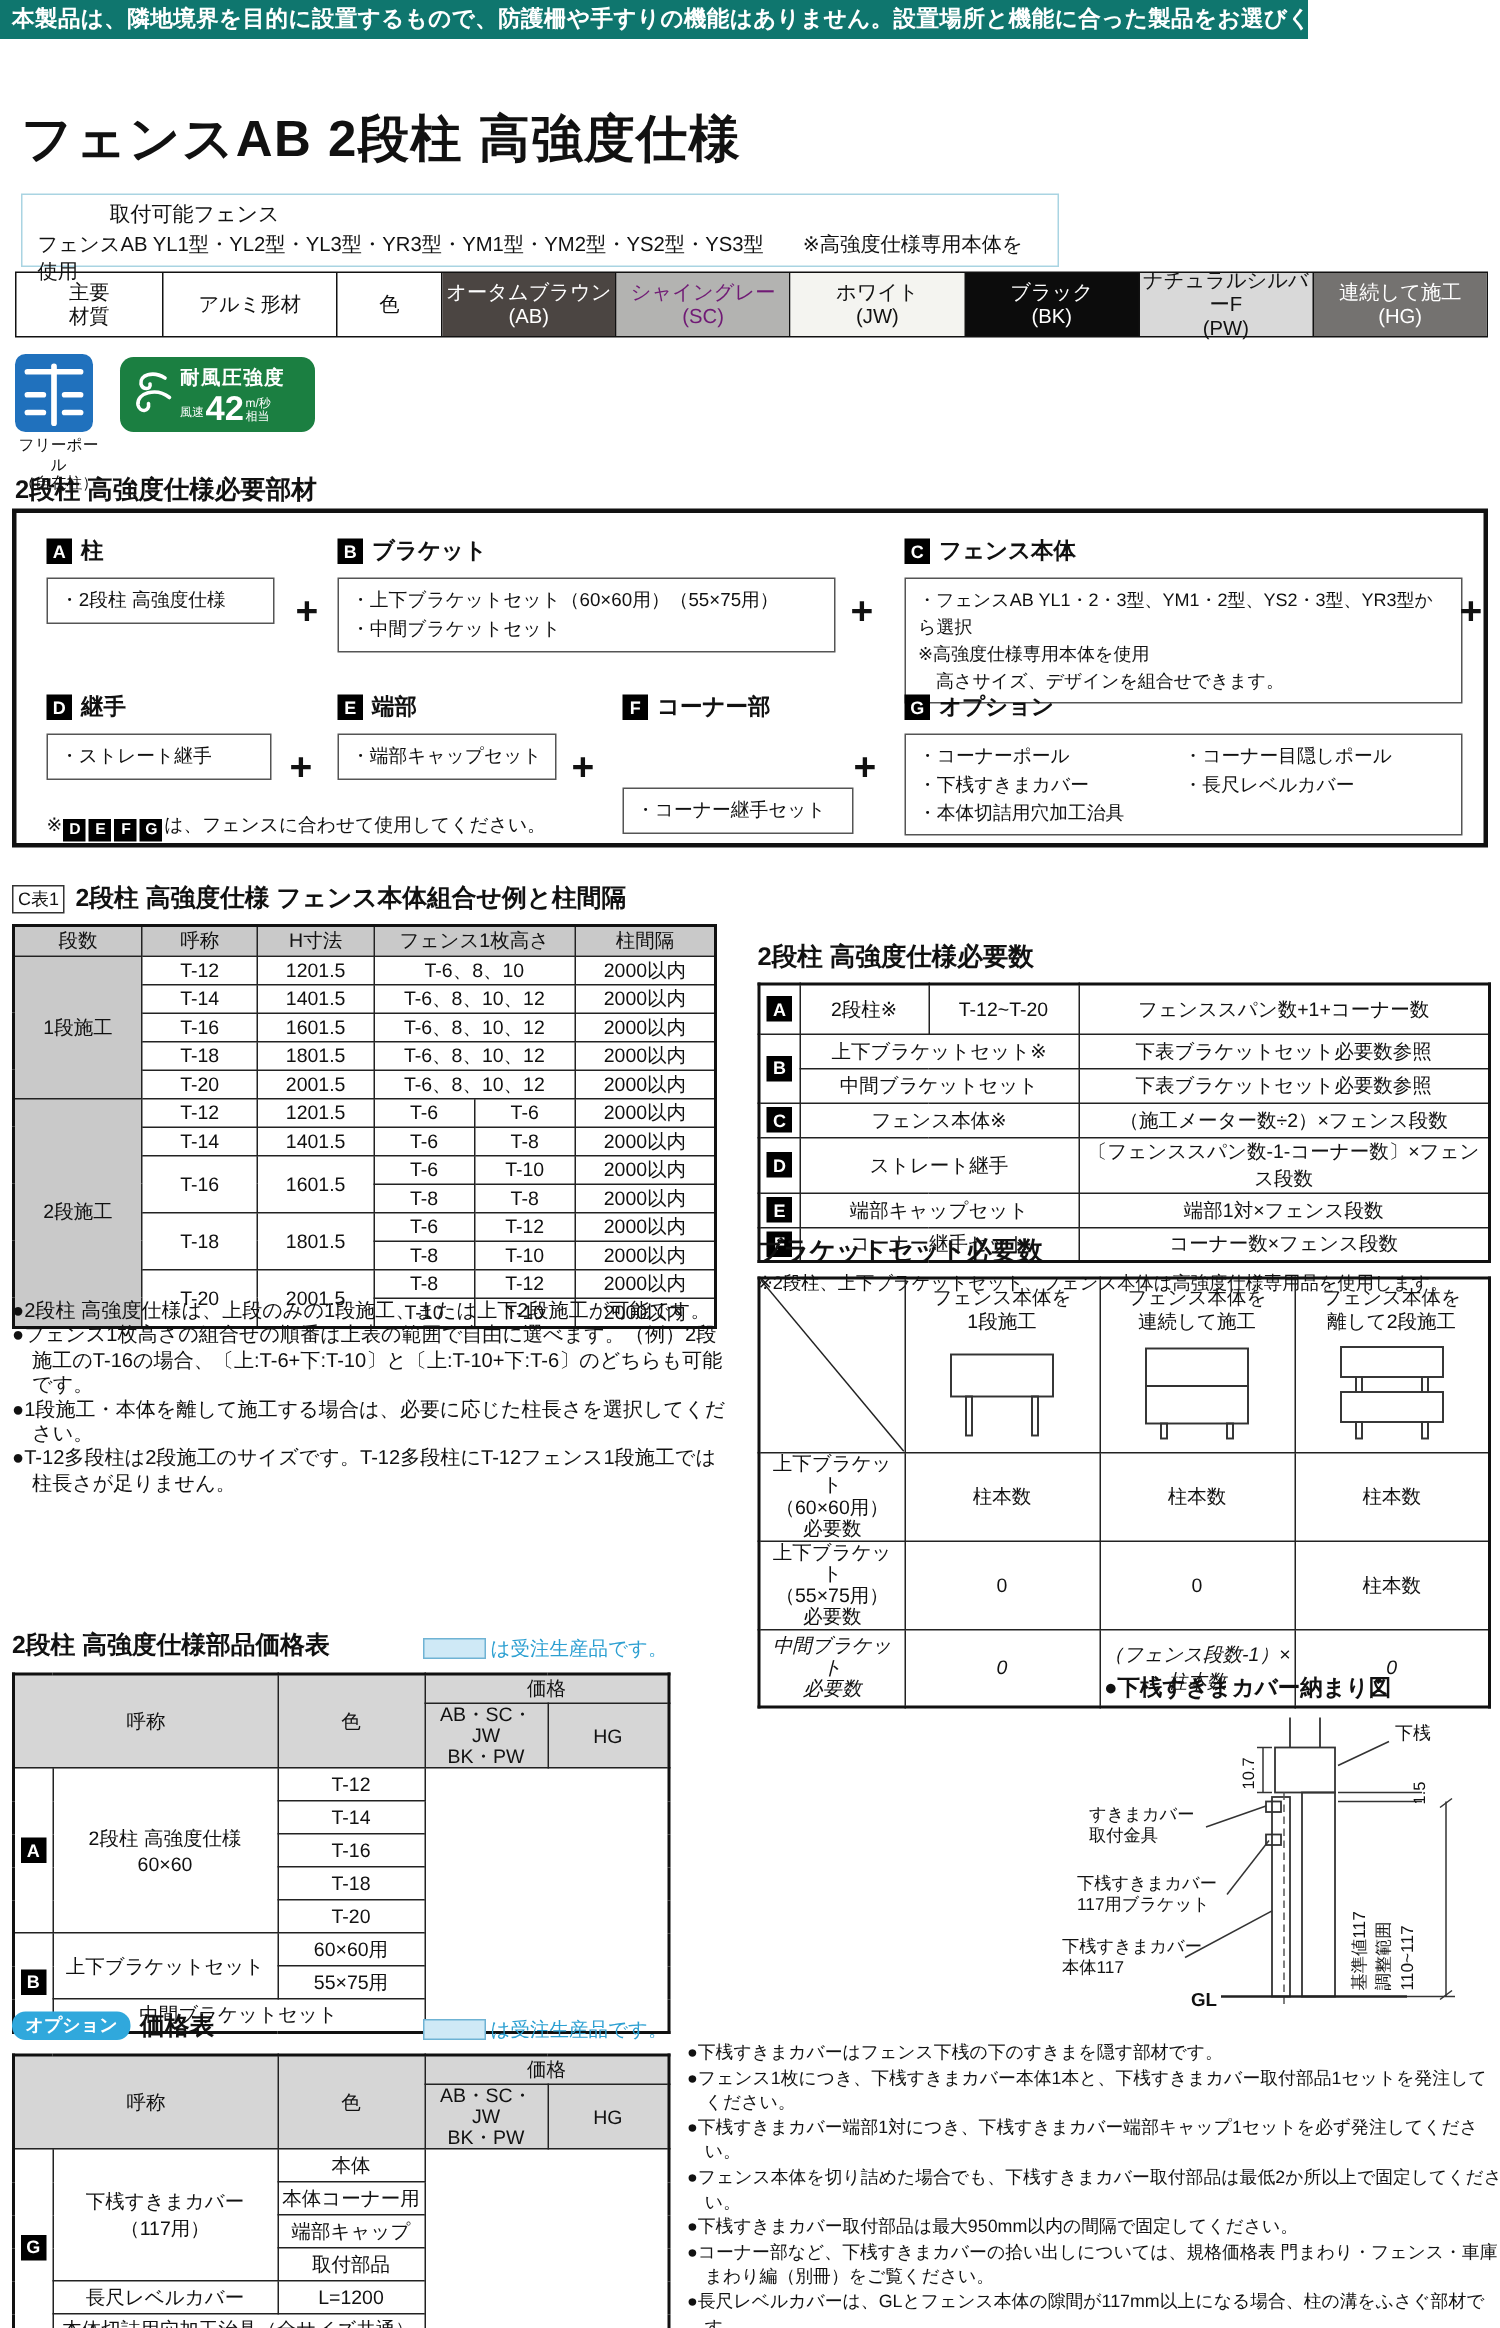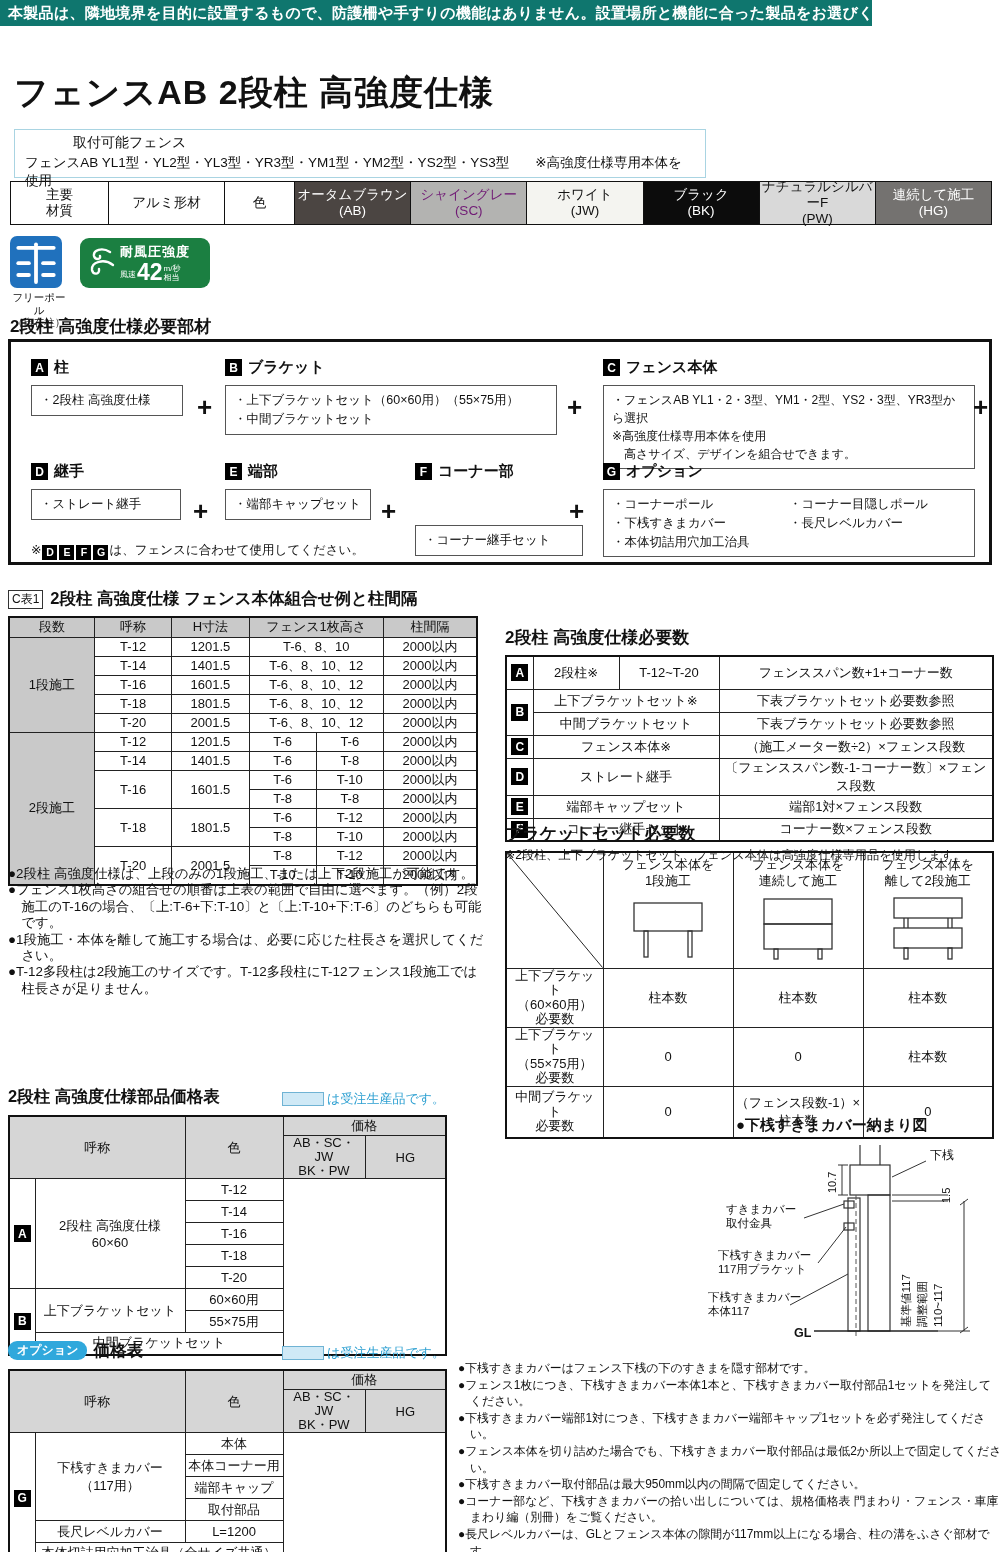--- a/index.html
+++ b/index.html
@@ -265,21 +265,21 @@
       <div class="part-box" style="width:146px;">
           <div>・端部キャップセット</div>
         </div>
     </div>
     <div class="plus" style="left:370px; top:154px;">+</div>
     <div class="part" style="left:404px; top:120px;">
       <div class="part-head">
           <span class="keysq">F</span>
           <span>コーナー部</span>
         </div>
-      <div class="part-box" style="width:168px;margin-top:44px;">
+      <div class="part-box" style="width:154px;margin-top:44px;">
           <div>・コーナー継手セット</div>
         </div>
     </div>
     <div class="plus" style="left:558px; top:154px;">+</div>
     <div class="part" style="left:592px; top:120px;">
       <div class="part-head">
           <span class="keysq">G</span>
           <span>オプション</span>
         </div>
       <div class="part-box g-cols" style="width:372px;">
@@ -522,21 +522,21 @@
         <td>柱本数</td>
         <td>柱本数</td>
         <td>柱本数</td>
       </tr>
       <tr>
         <td class="blabel"><span>上下ブラケット</span><br><span>（55×75用）</span><br><span>必要数</span></td>
         <td>0</td>
         <td>0</td>
         <td>柱本数</td>
       </tr>
-      <tr style="height:46px;">
+      <tr style="height:46px;font-style:italic;">
         <td class="blabel"><span>中間ブラケット</span><br><span>必要数</span></td>
         <td>0</td>
         <td>（フェンス段数-1）×柱本数</td>
         <td>0</td>
       </tr>
     </tbody>
       </table>
   </div>
 
   <div class="abs price1-block">

